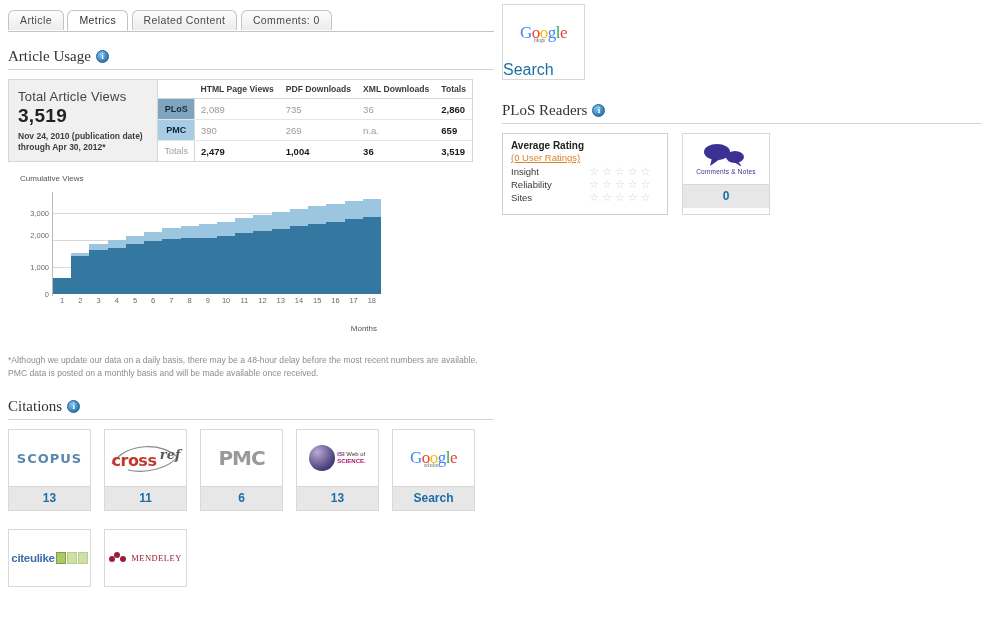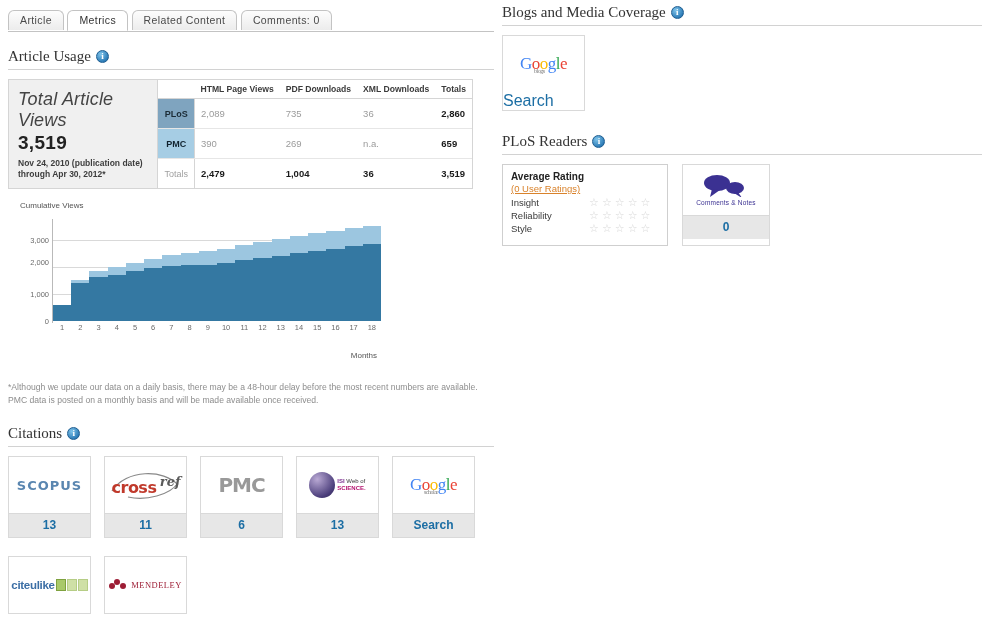--- a/index.html
+++ b/index.html
@@ -58,21 +58,21 @@
 
   
   .usage-box{
     border:1px solid #d5d5d5;background:#fff;
     display:flex;width:465px;box-sizing:border-box;
   }
   .usage-total{
     background:#f0f0f0;width:156px;box-sizing:border-box;
     padding:9px 8px 8px 9px;border-right:1px solid #d5d5d5;
   }
-  .tv-label{font-size:18px;color:#444;letter-spacing:.2px;font-style:italic;}
+  .tv-label{font-size:13px;color:#444;letter-spacing:.2px;}
   .tv-num{font-size:19px;font-weight:bold;color:#222;margin-top:1px;letter-spacing:.3px;}
   .tv-dates{font-size:8.5px;font-weight:bold;color:#3d3d3d;line-height:11px;margin-top:4px;}
   .usage-table{flex:1;border-collapse:collapse;font-size:9.5px;}
   .usage-table th{
     font-size:8.6px;font-weight:bold;color:#3b3b3b;text-align:left;
     padding:4px 6px 4px 6px;border-bottom:1px solid #d5d5d5;background:#fff;
     white-space:nowrap;
   }
   .usage-table th.rowhdr{width:36px;}
   .usage-table td{
@@ -447,23 +447,20 @@
 
         </div>
 
       </div>
     </div>
   </div>
 
   <div class="col-right">
 
     <div class="sect" style="margin-top:4px;">
-      <div class="sect-head">
-        <span>Blogs and Media Coverage</span><span class="info-ic">i</span>
-      </div>
       <div class="tiles">
         <div class="gblog-tile">
           <div class="logo" style="height:56px;display:flex;align-items:center;justify-content:center;">
             <span class="lg-google"><span class="g-b">G</span><span class="g-r">o</span><span class="g-y">o</span><span class="g-b">g</span><span class="g-g">l</span><span class="g-r">e</span><span class="g-sub">blogs</span></span>
           </div>
           <div class="val search-val">Search</div>
         </div>
       </div>
     </div>
 
@@ -490,21 +487,21 @@
             <span class="rating-name">Reliability</span>
             <span class="stars">
               <span class="star">☆</span>
               <span class="star">☆</span>
               <span class="star">☆</span>
               <span class="star">☆</span>
               <span class="star">☆</span>
             </span>
           </div>
           <div class="rating-line">
-            <span class="rating-name">Style</span>
+            <span class="rating-name">Sites</span>
             <span class="stars">
               <span class="star">☆</span>
               <span class="star">☆</span>
               <span class="star">☆</span>
               <span class="star">☆</span>
               <span class="star">☆</span>
             </span>
           </div>
         </div>
 

